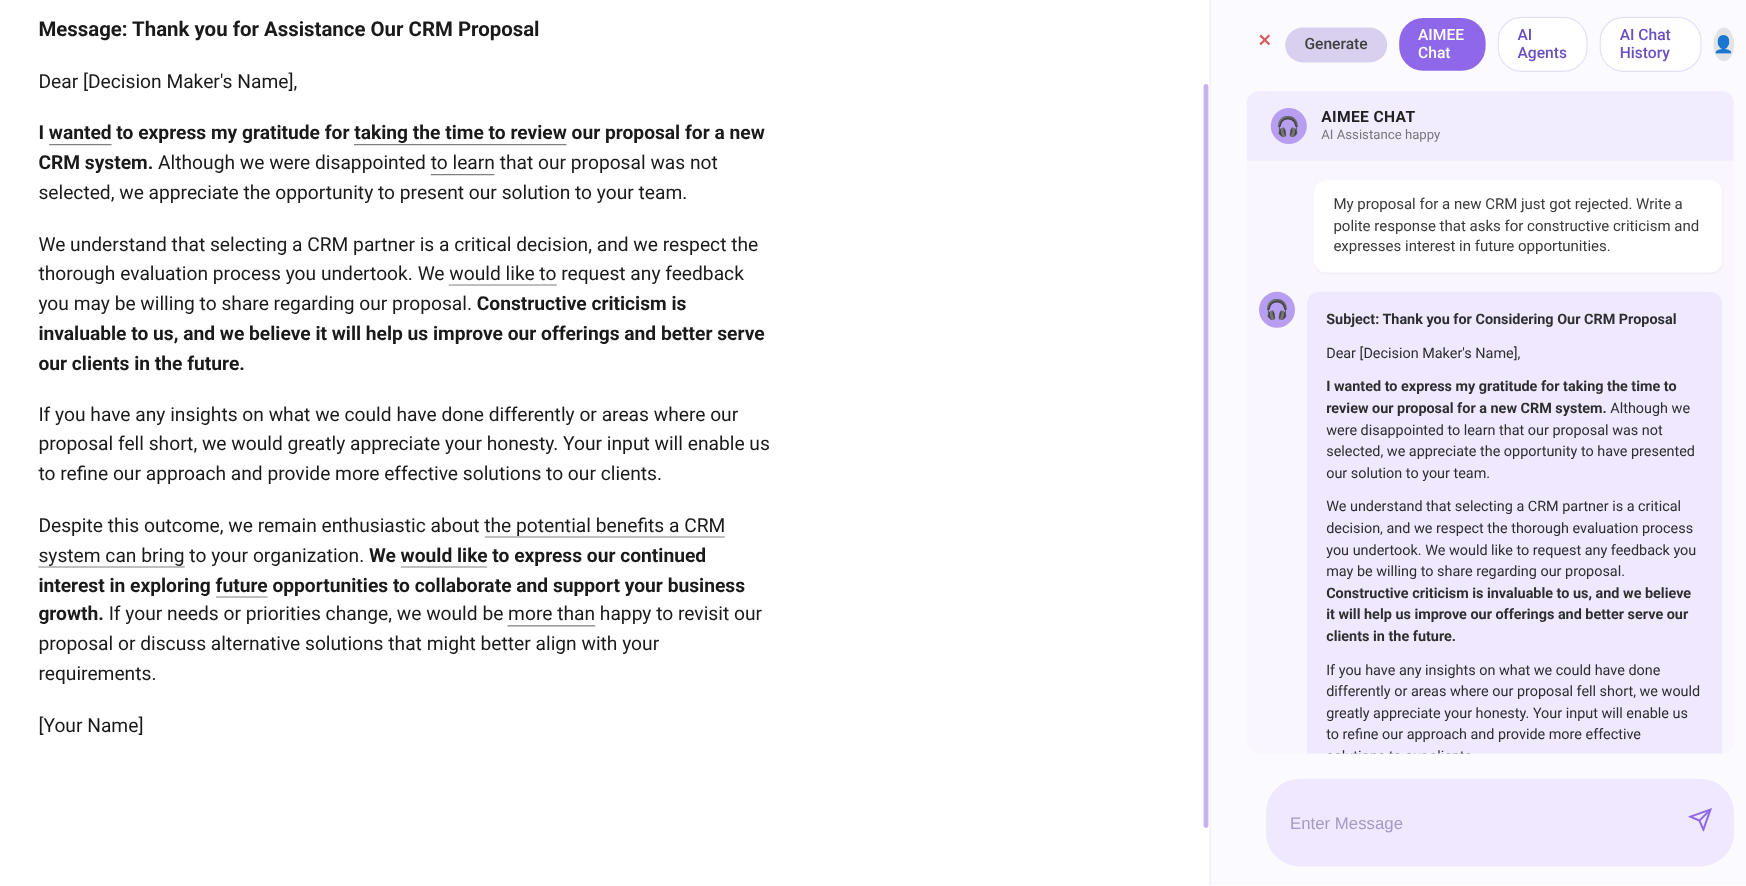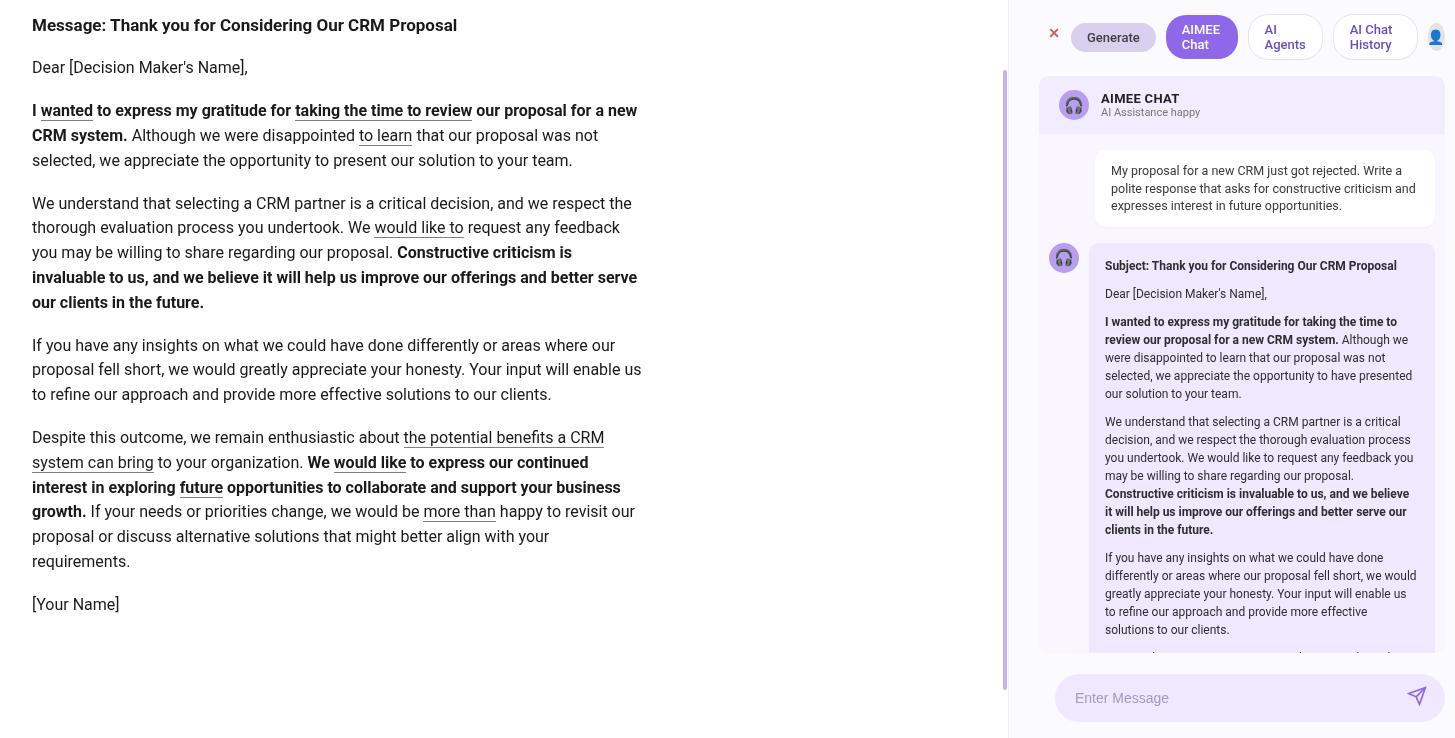--- a/index.html
+++ b/index.html
@@ -109,21 +109,21 @@
     flex:1;
   }
   .bot-msg p { margin:0 0 10px 0; }
   .bot-msg .subj { font-weight:700; }
 
   .input-row {
     margin: 10px 18px 16px 46px;
     display:flex;align-items:center;gap:10px;
     background:#efe8ff;
     border-radius:28px;
-    padding:12px 18px;
+    padding:24px 18px;
   }
   .input-row input {
     flex:1;border:0;background:transparent;outline:0;
     font-size:14px;color:#555;
   }
   .input-row input::placeholder { color:#a49ac2; }
   .send-icon { color:#8e68e8; font-size:18px; cursor:pointer; }
 
   
   .main-scroll-indicator{
@@ -132,21 +132,21 @@
   }
 </style>
 </head>
 <body>
 
 <div class="main-pane">
   <div class="doc">
     <p class="subject-line">
       <span>Message:</span>
       <span> </span>
-      <span>Thank you for Considering Our CRM Proposal</span>
+      <span>Thank you for Assistance Our CRM Proposal</span>
     </p>
 
     <p>Dear [Decision Maker's Name],</p>
 
     <p>
       <span class="bold"><span>I </span><span class="u">wanted</span><span> to express my gratitude for </span><span class="u">taking the time to review</span><span> our proposal for a new CRM system.</span></span><span> Although we were disappointed </span><span class="u">to learn</span><span> that our proposal was not selected, we appreciate the opportunity to present our solution to your team.</span>
     </p>
 
     <p>
       <span>We understand that selecting a CRM partner is a critical decision, and we respect the thorough evaluation process you undertook. We </span><span class="u">would like to</span><span> request any feedback you may be willing to share regarding our proposal. </span><span class="bold">Constructive criticism is invaluable to us, and we believe it will help us improve our offerings and better serve our clients in the future.</span>

